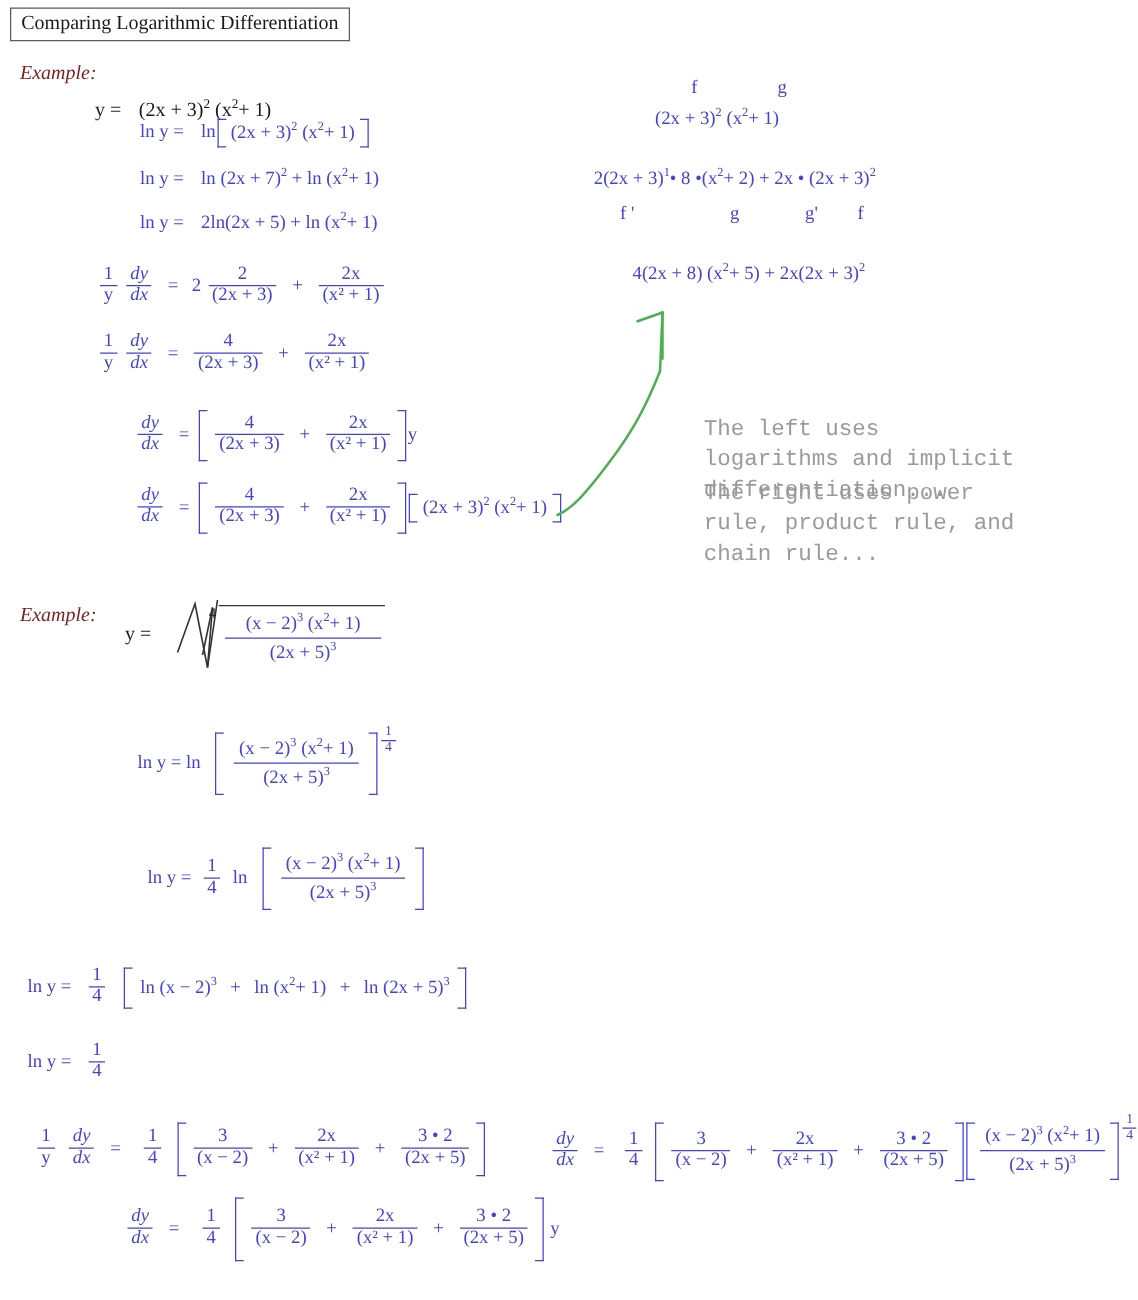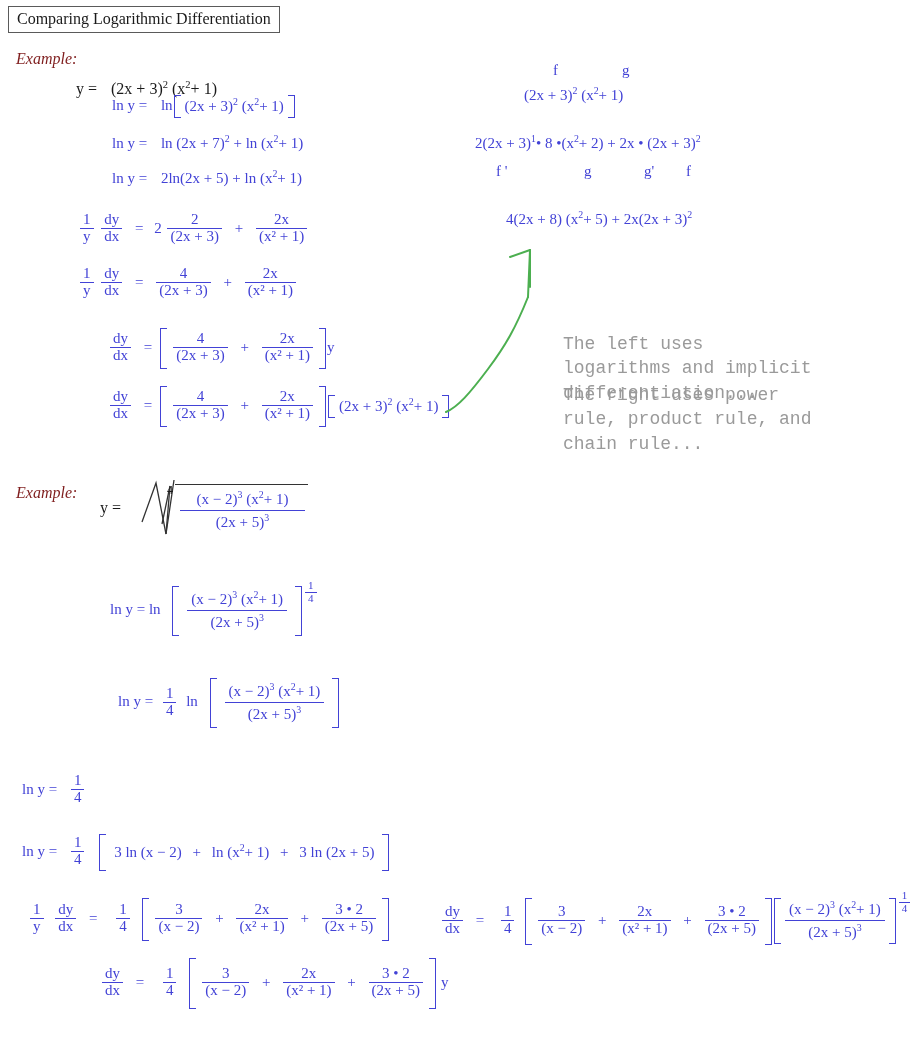--- a/index.html
+++ b/index.html
@@ -34,21 +34,21 @@
   sup{font-size:.66em;vertical-align:super;line-height:0;}
 
   
   .frac{
     display:inline-block;vertical-align:middle;
     text-align:center;line-height:1.05;
     margin:0 2px;position:relative;top:-1px;
   }
   .frac .num{display:block;padding:0 3px;}
   .frac .den{display:block;padding:0 3px;border-top:1px solid #4242d6;}
-  .frac.ital .num,.frac.ital .den{}
+  .frac.ital .num,.frac.ital .den{font-style:italic;}
 
   
   .brk{
     display:inline-block;vertical-align:middle;position:relative;
     padding:0 7px;margin:0 1px;
   }
   .brk::before,.brk::after{
     content:"";position:absolute;top:0;bottom:0;width:6px;
     border-top:1.4px solid #4242d6;border-bottom:1.4px solid #4242d6;
   }
@@ -272,35 +272,35 @@
     </span>
   </span></span>
 </div>
 
 <div class="abs math" style="left:22px;top:774px;">
   <span>ln y =</span>
   <span class="frac" style="margin:0 10px;">
     <span class="num">1</span>
     <span class="den">4</span>
   </span>
+  <span class="brk"><span class="inner" style="padding:9px 6px;">
+    <span>ln (x − 2)</span><sup>3</sup>
+    <span class="plus">+</span>
+    <span>ln (x</span><sup>2</sup><span>+ 1)</span>
+    <span class="plus">+</span>
+    <span>ln (2x + 5)</span><sup>3</sup>
+  </span></span>
 </div>
 
 <div class="abs math" style="left:22px;top:834px;">
   <span>ln y =</span>
   <span class="frac" style="margin:0 10px;">
     <span class="num">1</span>
     <span class="den">4</span>
   </span>
-  <span class="brk"><span class="inner" style="padding:11px 8px;">
-    <span>3 ln (x − 2)</span>
-    <span class="plus">+</span>
-    <span>ln (x</span><sup>2</sup><span>+ 1)</span>
-    <span class="plus">+</span>
-    <span>3 ln (2x + 5)</span>
-  </span></span>
 </div>
 
 <div class="abs math" style="left:28px;top:898px;">
   <span class="frac">
     <span class="num">1</span>
     <span class="den">y</span>
   </span>
   <span class="frac ital" style="margin-left:6px;">
     <span class="num">dy</span>
     <span class="den">dx</span>

